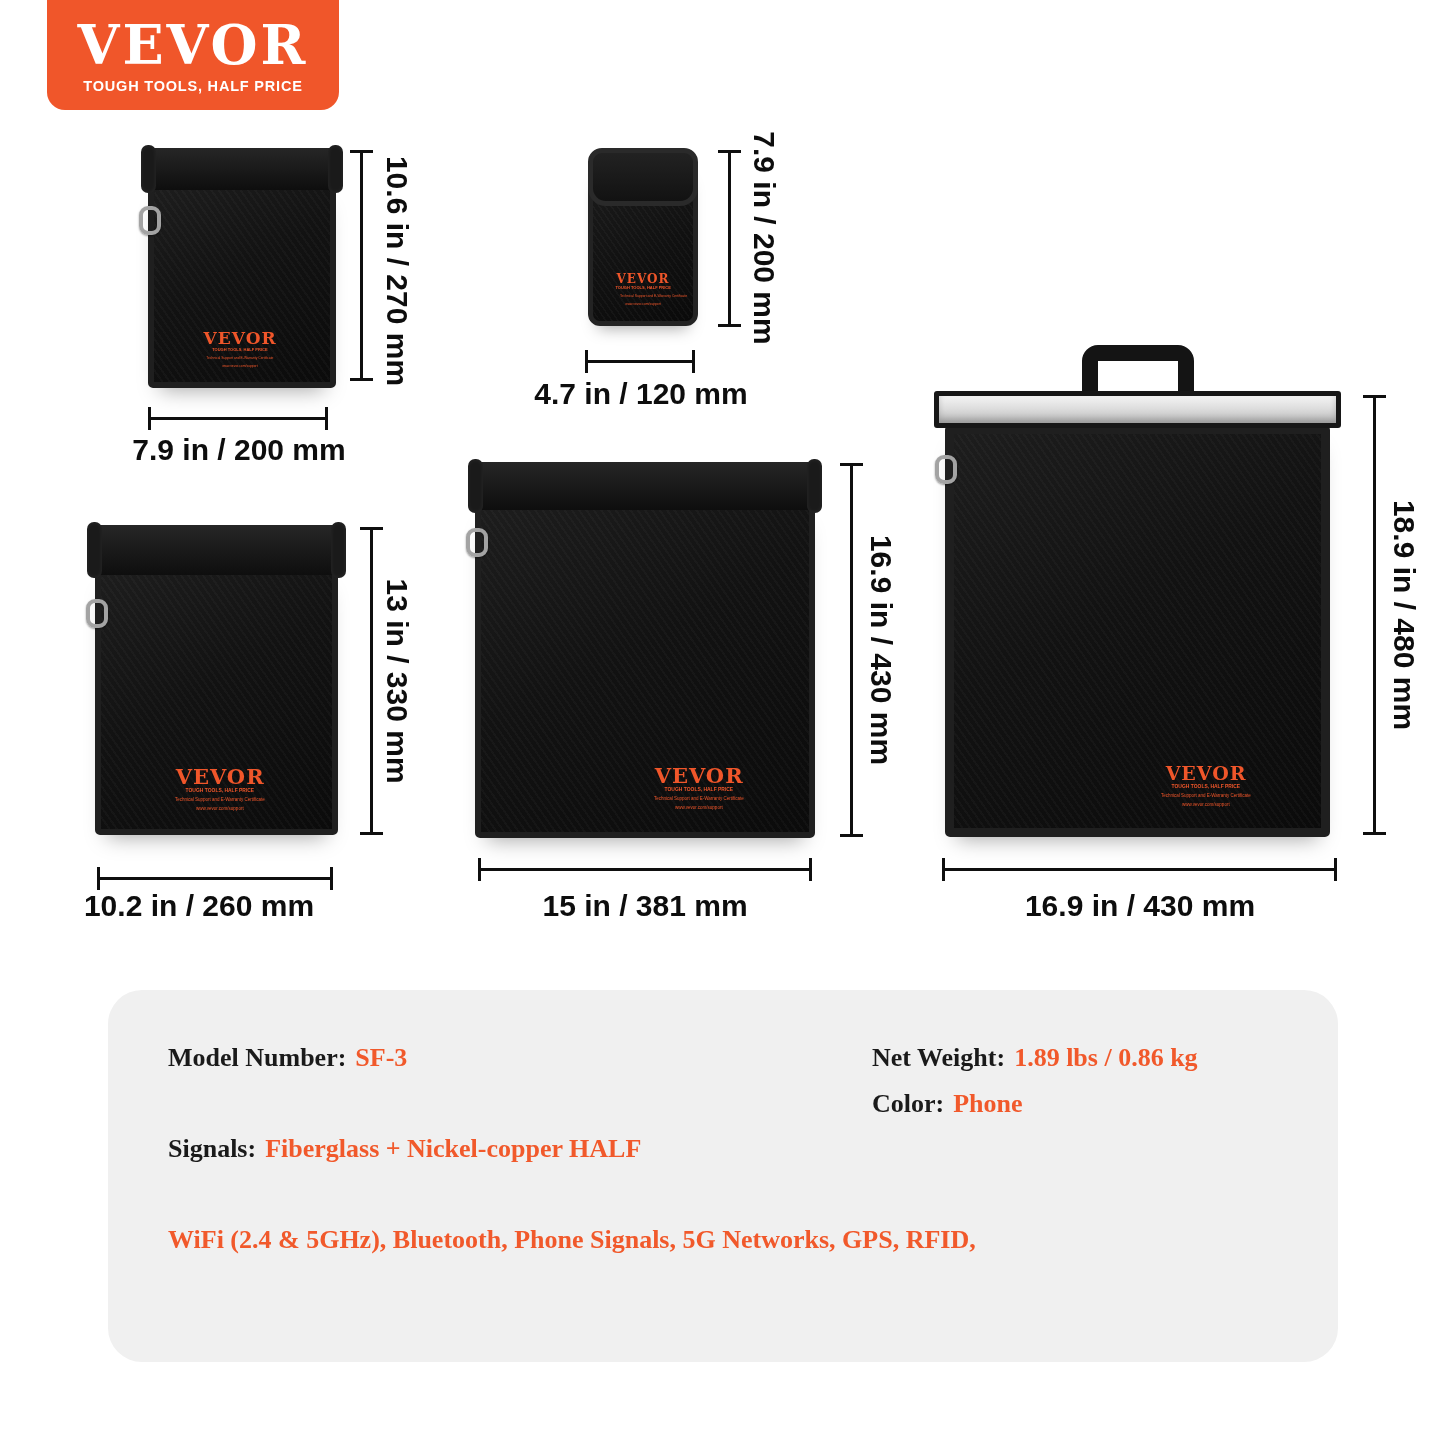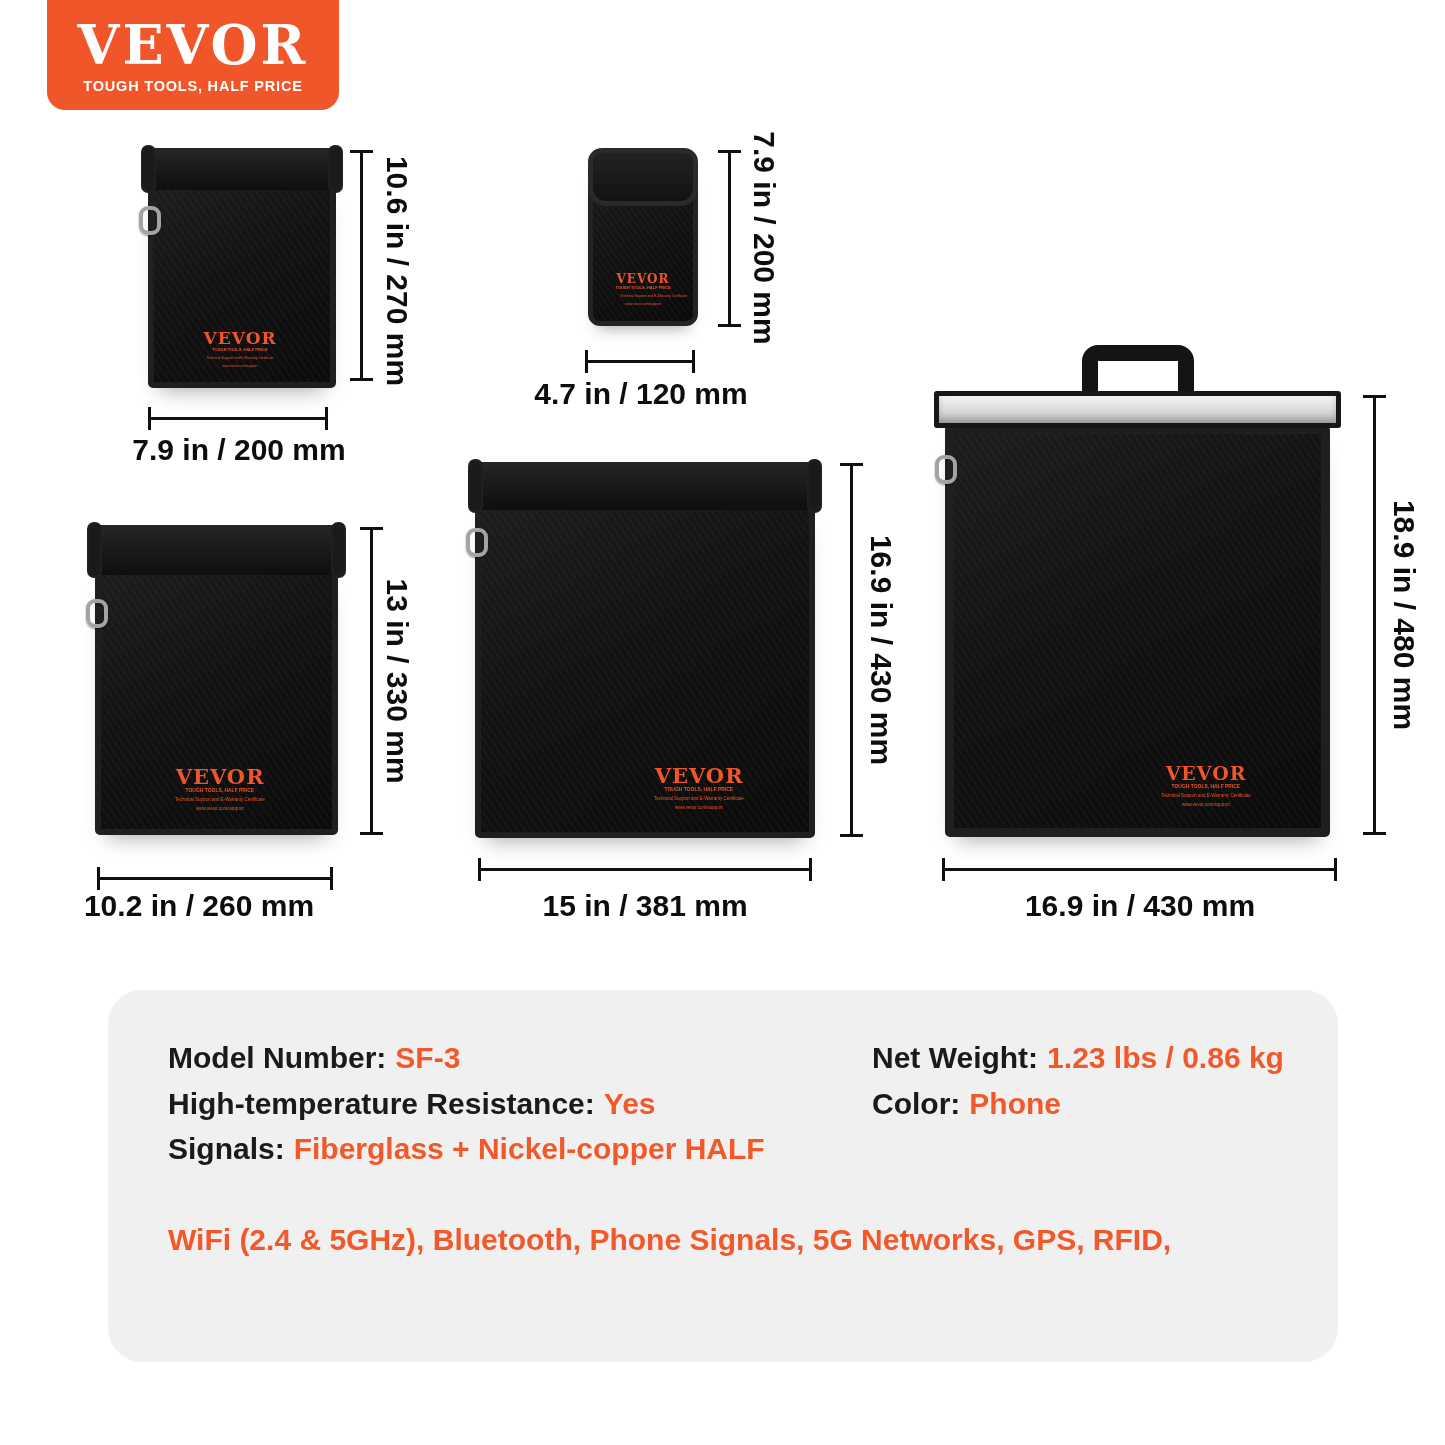--- a/index.html
+++ b/index.html
@@ -61,21 +61,21 @@
   .hline::before,.hline::after{content:"";position:absolute;top:-10px;width:3px;height:23px;background:#0f0f0f;}
   .hline::before{left:0;}
   .hline::after{right:0;}
   .dim-label{position:absolute;font-weight:bold;font-size:30px;color:#0d0d0d;white-space:nowrap;}
   .dim-label.rot{transform:translate(-50%,-50%) rotate(90deg);}
   .dim-label.hor{transform:translate(-50%,-50%);}
 
   
   .spec-panel{position:absolute;left:108px;top:990px;width:1230px;height:372px;background:#F0F0F0;
               border-radius:34px;}
-  .spec-line{position:absolute;white-space:nowrap;font-size:30px;font-weight:bold;line-height:36px;color:#1a1a1a;}
+  .spec-line{position:absolute;white-space:nowrap;font-size:26px;font-weight:bold;line-height:36px;color:#1a1a1a;font-family:Liberation Serif, serif;}
   .spec-label{color:#1a1a1a;margin-right:9px;}
   .spec-value{color:#F1592B;}
 </style>
 </head>
 <body>
 
 <div id="canvas">
 
   <div class="brand-box">
     <div class="brand-name">VEVOR</div>
@@ -159,30 +159,27 @@
   </div>
   <div class="vline" style="left:1373px;top:395px;height:440px;"></div>
   <div class="dim-label rot" style="left:1404px;top:615px;">18.9 in / 480 mm</div>
   <div class="hline" style="left:942px;top:868px;width:395px;"></div>
   <div class="dim-label hor" style="left:1140px;top:906px;">16.9 in / 430 mm</div>
 
   <div class="spec-panel">
     <div class="spec-line" style="left:60px;top:50px;">
       <span class="spec-label">Model Number:</span><span class="spec-value">SF-3</span>
     </div>
-    <div class="spec-line" style="left:60px;top:96px;">
-      <span class="spec-label">High-temperature Resistance:</span><span class="spec-value">Yes</span>
-    </div>
     <div class="spec-line" style="left:60px;top:141px;">
       <span class="spec-label">Signals:</span><span class="spec-value">Fiberglass + Nickel-copper HALF</span>
     </div>
     <div class="spec-line" style="left:60px;top:232px;">
       <span class="spec-value">WiFi (2.4 &amp; 5GHz), Bluetooth, Phone Signals, 5G Networks, GPS, RFID,</span>
     </div>
     <div class="spec-line" style="left:764px;top:50px;">
-      <span class="spec-label">Net Weight:</span><span class="spec-value">1.23 lbs / 0.86 kg</span>
+      <span class="spec-label">Net Weight:</span><span class="spec-value">1.89 lbs / 0.86 kg</span>
     </div>
     <div class="spec-line" style="left:764px;top:96px;">
       <span class="spec-label">Color:</span><span class="spec-value">Phone</span>
     </div>
   </div>
 
 </div>
 
 </body></html>

